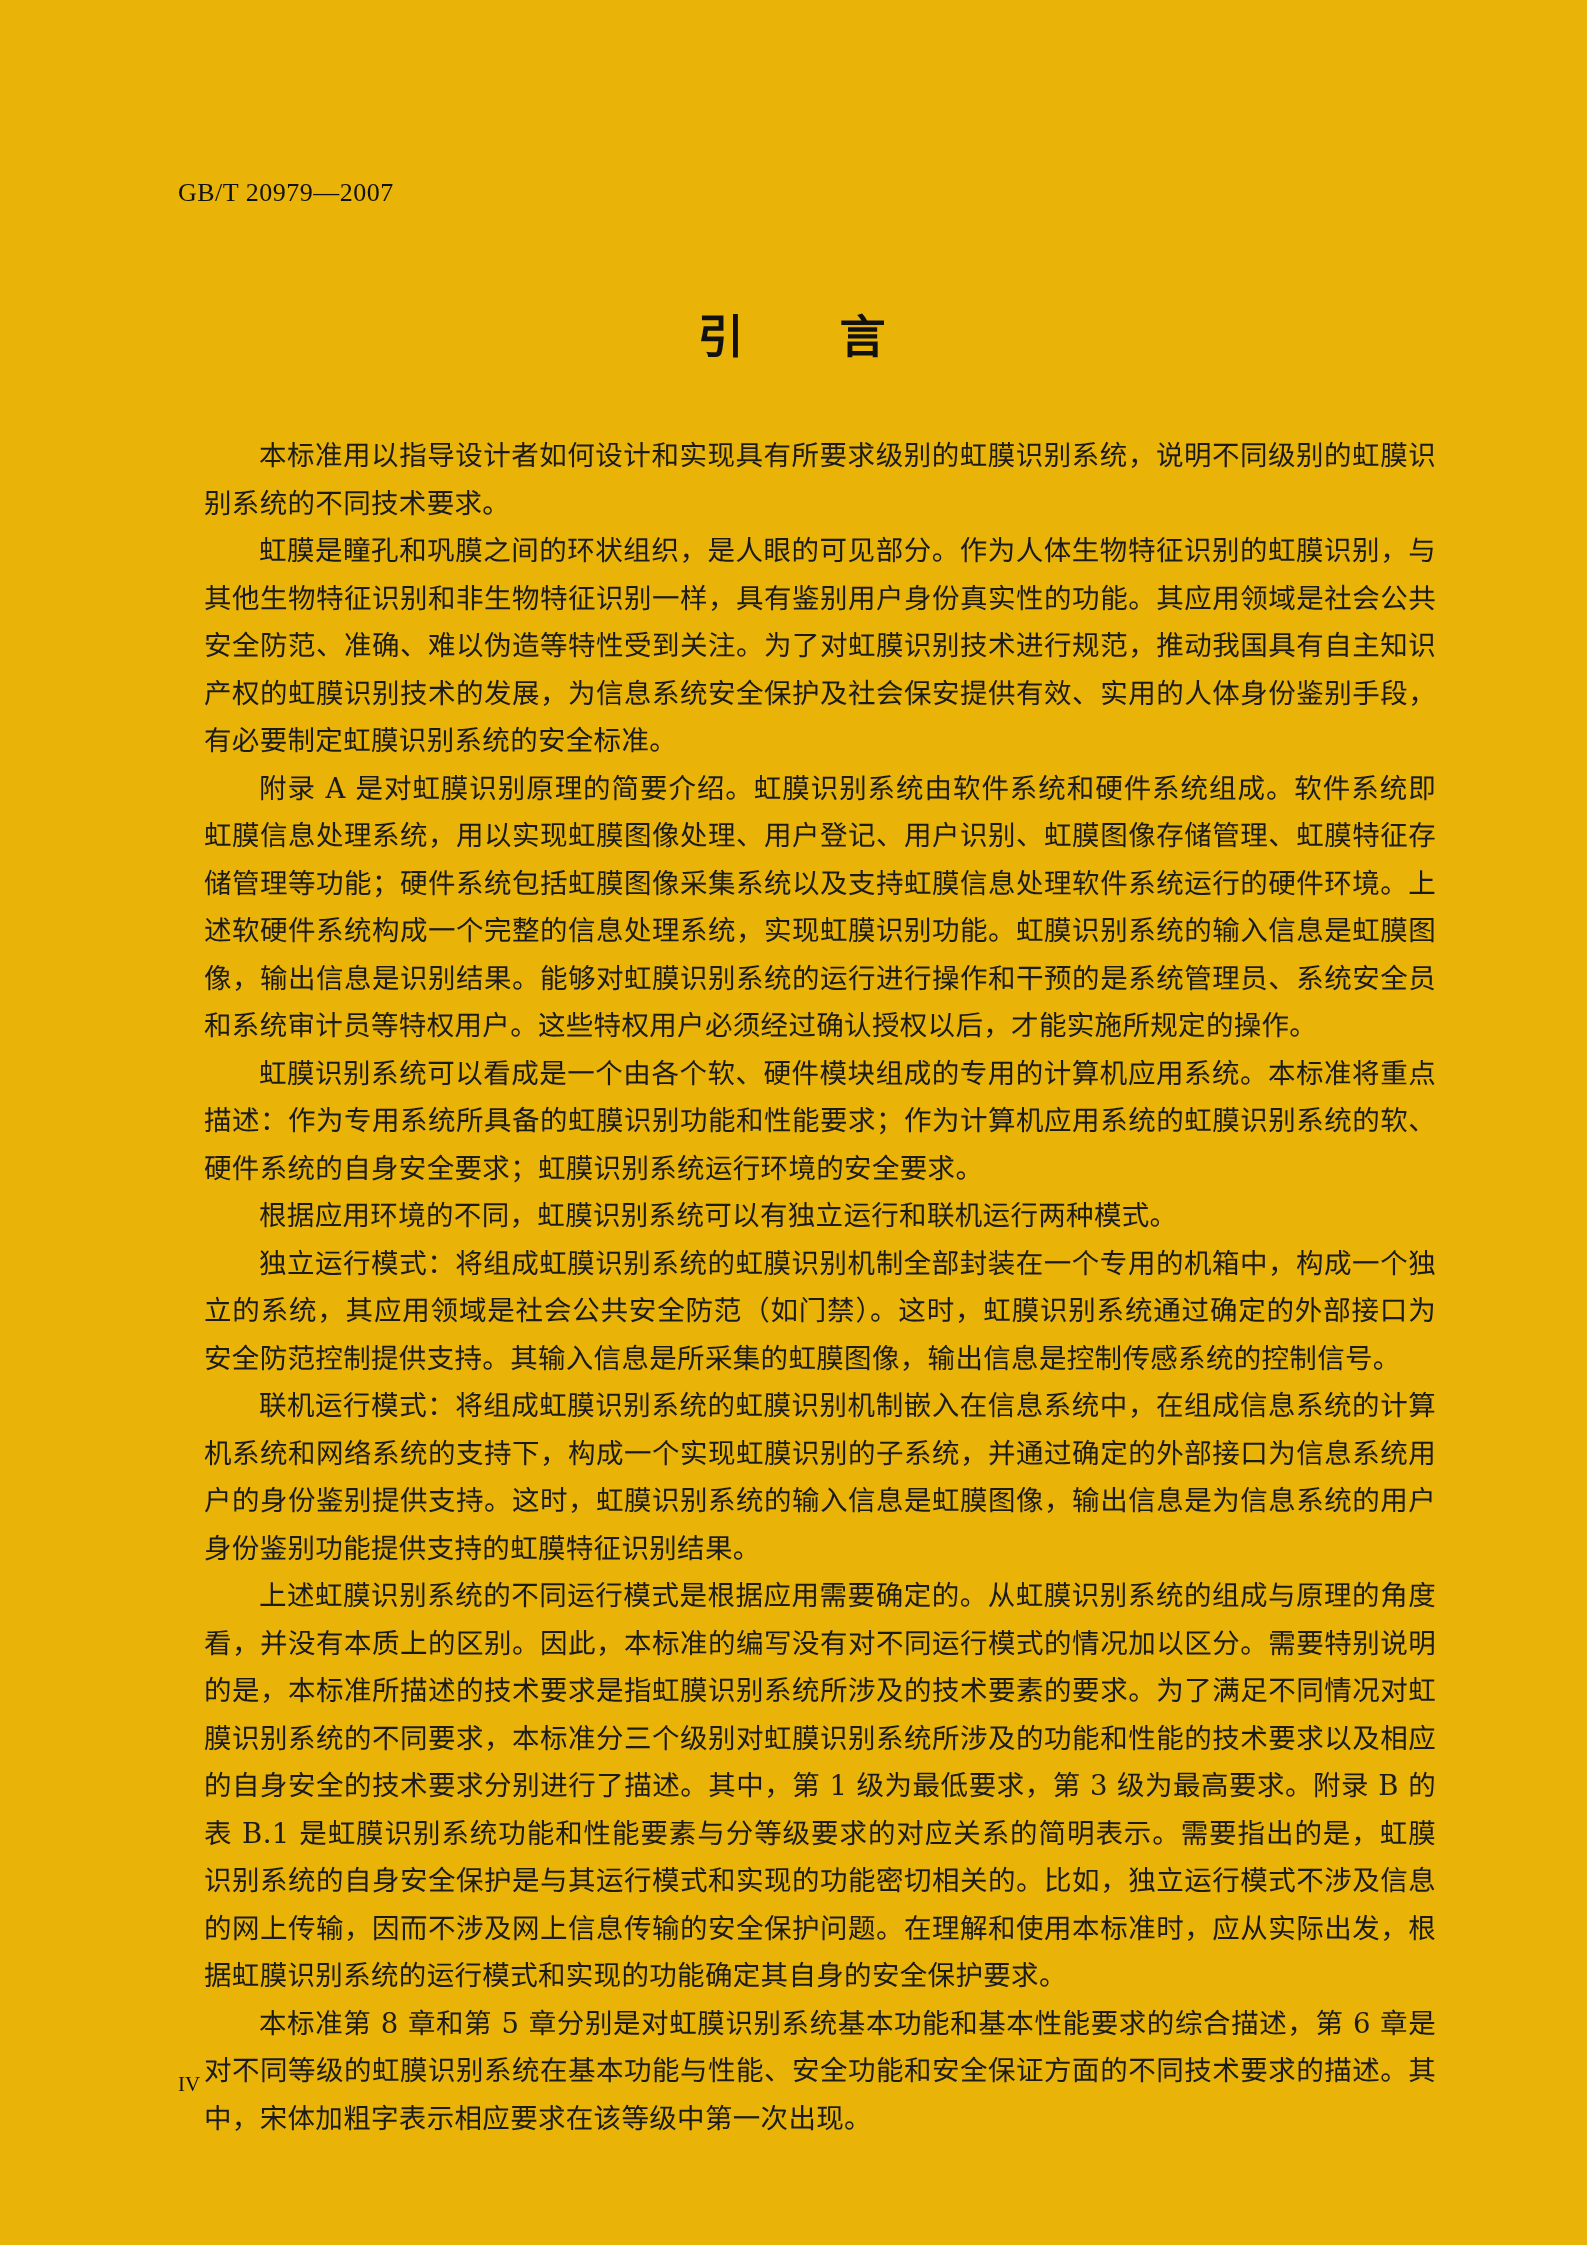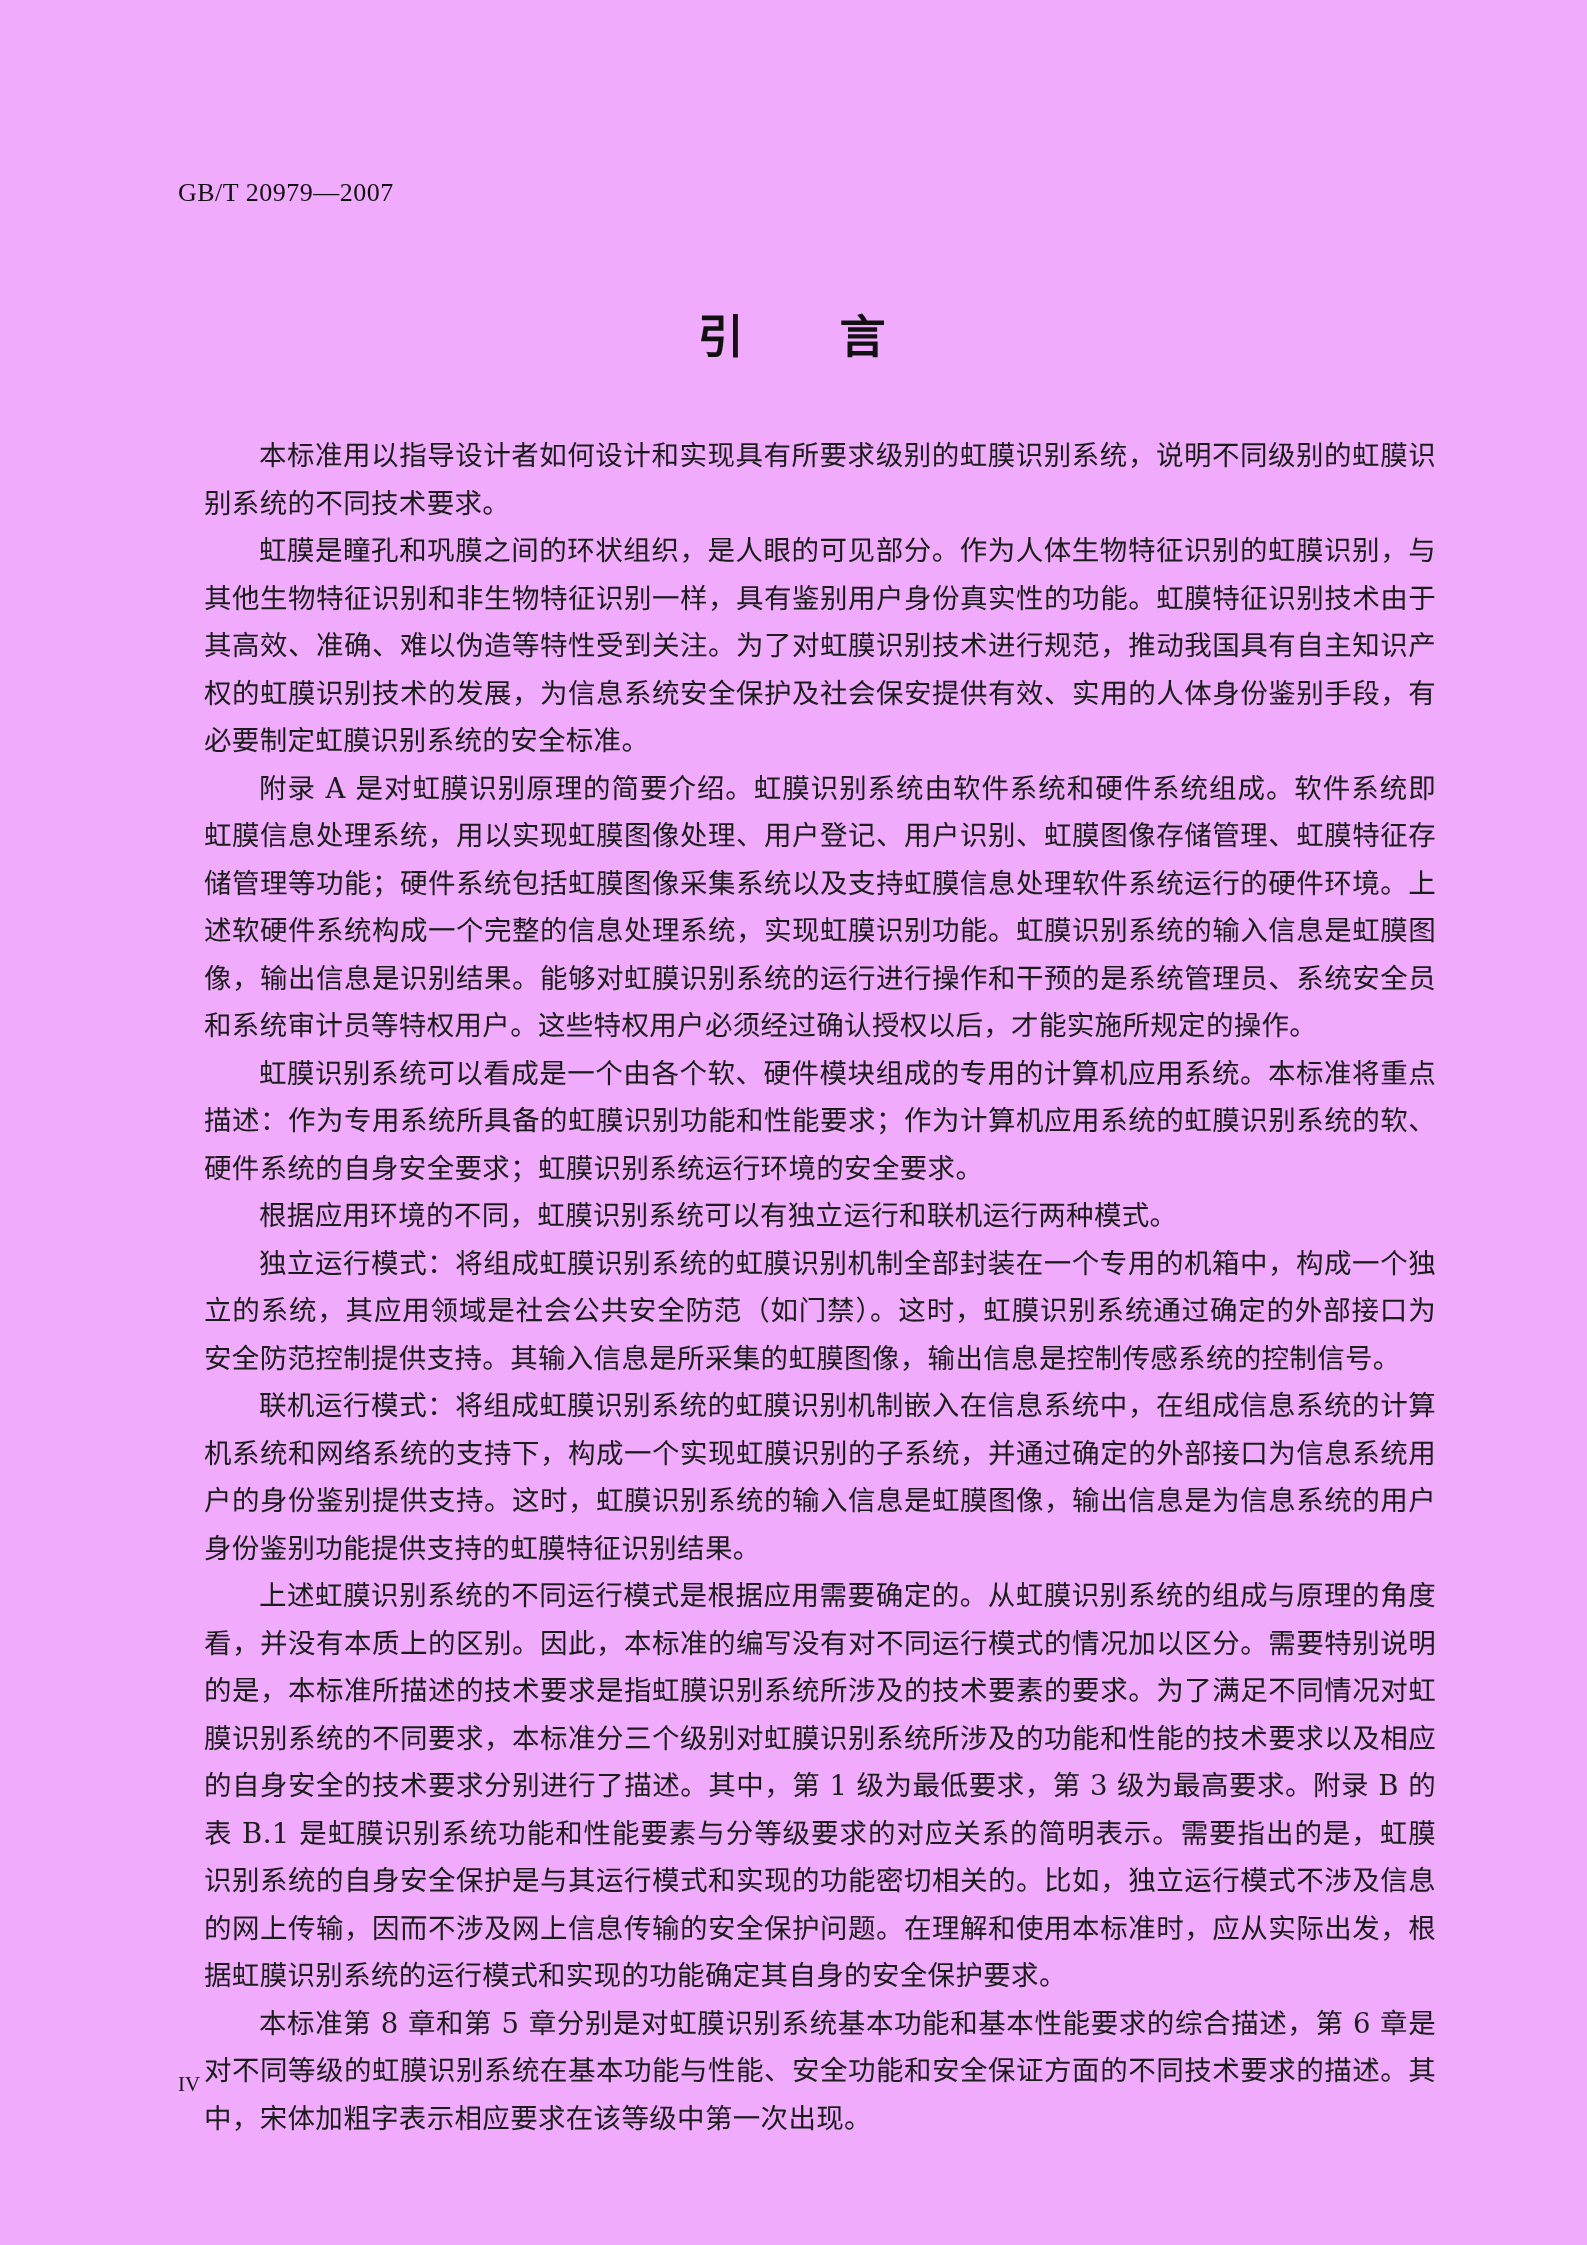--- a/index.html
+++ b/index.html
@@ -10,21 +10,21 @@
   }
   body {
     font-family: "DejaVu Serif", "Liberation Serif", serif;
     color: #000000;
   }
   .page {
     position: relative;
     width: 1587px;
     height: 2245px;
     margin: 0 auto;
-    background: #f0abfc;
+    background: #eab308;
     box-sizing: border-box;
     overflow: hidden;
   }
   .page-header {
     position: absolute;
     top: 178px;
     left: 178px;
     font-family: "Liberation Serif", "DejaVu Serif", serif;
     font-size: 26px;
     letter-spacing: 0.5px;
@@ -80,21 +80,21 @@
 <div class="page">
 
   <div class="page-header">GB/T 20979—2007</div>
 
   <div class="doc-title">
     <span>引</span><span class="gap"></span><span>言</span>
   </div>
 
   <div class="body-text">
     <p>本标准用以指导设计者如何设计和实现具有所要求级别的虹膜识别系统，说明不同级别的虹膜识别系统的不同技术要求。</p>
-    <p>虹膜是瞳孔和巩膜之间的环状组织，是人眼的可见部分。作为人体生物特征识别的虹膜识别，与其他生物特征识别和非生物特征识别一样，具有鉴别用户身份真实性的功能。虹膜特征识别技术由于其高效、准确、难以伪造等特性受到关注。为了对虹膜识别技术进行规范，推动我国具有自主知识产权的虹膜识别技术的发展，为信息系统安全保护及社会保安提供有效、实用的人体身份鉴别手段，有必要制定虹膜识别系统的安全标准。</p>
+    <p>虹膜是瞳孔和巩膜之间的环状组织，是人眼的可见部分。作为人体生物特征识别的虹膜识别，与其他生物特征识别和非生物特征识别一样，具有鉴别用户身份真实性的功能。其应用领域是社会公共安全防范、准确、难以伪造等特性受到关注。为了对虹膜识别技术进行规范，推动我国具有自主知识产权的虹膜识别技术的发展，为信息系统安全保护及社会保安提供有效、实用的人体身份鉴别手段，有必要制定虹膜识别系统的安全标准。</p>
     <p>附录 A 是对虹膜识别原理的简要介绍。虹膜识别系统由软件系统和硬件系统组成。软件系统即虹膜信息处理系统，用以实现虹膜图像处理、用户登记、用户识别、虹膜图像存储管理、虹膜特征存储管理等功能；硬件系统包括虹膜图像采集系统以及支持虹膜信息处理软件系统运行的硬件环境。上述软硬件系统构成一个完整的信息处理系统，实现虹膜识别功能。虹膜识别系统的输入信息是虹膜图像，输出信息是识别结果。能够对虹膜识别系统的运行进行操作和干预的是系统管理员、系统安全员和系统审计员等特权用户。这些特权用户必须经过确认授权以后，才能实施所规定的操作。</p>
     <p>虹膜识别系统可以看成是一个由各个软、硬件模块组成的专用的计算机应用系统。本标准将重点描述：作为专用系统所具备的虹膜识别功能和性能要求；作为计算机应用系统的虹膜识别系统的软、硬件系统的自身安全要求；虹膜识别系统运行环境的安全要求。</p>
     <p>根据应用环境的不同，虹膜识别系统可以有独立运行和联机运行两种模式。</p>
     <p>独立运行模式：将组成虹膜识别系统的虹膜识别机制全部封装在一个专用的机箱中，构成一个独立的系统，其应用领域是社会公共安全防范（如门禁）。这时，虹膜识别系统通过确定的外部接口为安全防范控制提供支持。其输入信息是所采集的虹膜图像，输出信息是控制传感系统的控制信号。</p>
     <p>联机运行模式：将组成虹膜识别系统的虹膜识别机制嵌入在信息系统中，在组成信息系统的计算机系统和网络系统的支持下，构成一个实现虹膜识别的子系统，并通过确定的外部接口为信息系统用户的身份鉴别提供支持。这时，虹膜识别系统的输入信息是虹膜图像，输出信息是为信息系统的用户身份鉴别功能提供支持的虹膜特征识别结果。</p>
     <p>上述虹膜识别系统的不同运行模式是根据应用需要确定的。从虹膜识别系统的组成与原理的角度看，并没有本质上的区别。因此，本标准的编写没有对不同运行模式的情况加以区分。需要特别说明的是，本标准所描述的技术要求是指虹膜识别系统所涉及的技术要素的要求。为了满足不同情况对虹膜识别系统的不同要求，本标准分三个级别对虹膜识别系统所涉及的功能和性能的技术要求以及相应的自身安全的技术要求分别进行了描述。其中，第 1 级为最低要求，第 3 级为最高要求。附录 B 的表 B.1 是虹膜识别系统功能和性能要素与分等级要求的对应关系的简明表示。需要指出的是，虹膜识别系统的自身安全保护是与其运行模式和实现的功能密切相关的。比如，独立运行模式不涉及信息的网上传输，因而不涉及网上信息传输的安全保护问题。在理解和使用本标准时，应从实际出发，根据虹膜识别系统的运行模式和实现的功能确定其自身的安全保护要求。</p>
     <p>本标准第 8 章和第 5 章分别是对虹膜识别系统基本功能和基本性能要求的综合描述，第 6 章是对不同等级的虹膜识别系统在基本功能与性能、安全功能和安全保证方面的不同技术要求的描述。其中，宋体加粗字表示相应要求在该等级中第一次出现。</p>
   </div>
 
   <div class="page-footer">IV</div>

